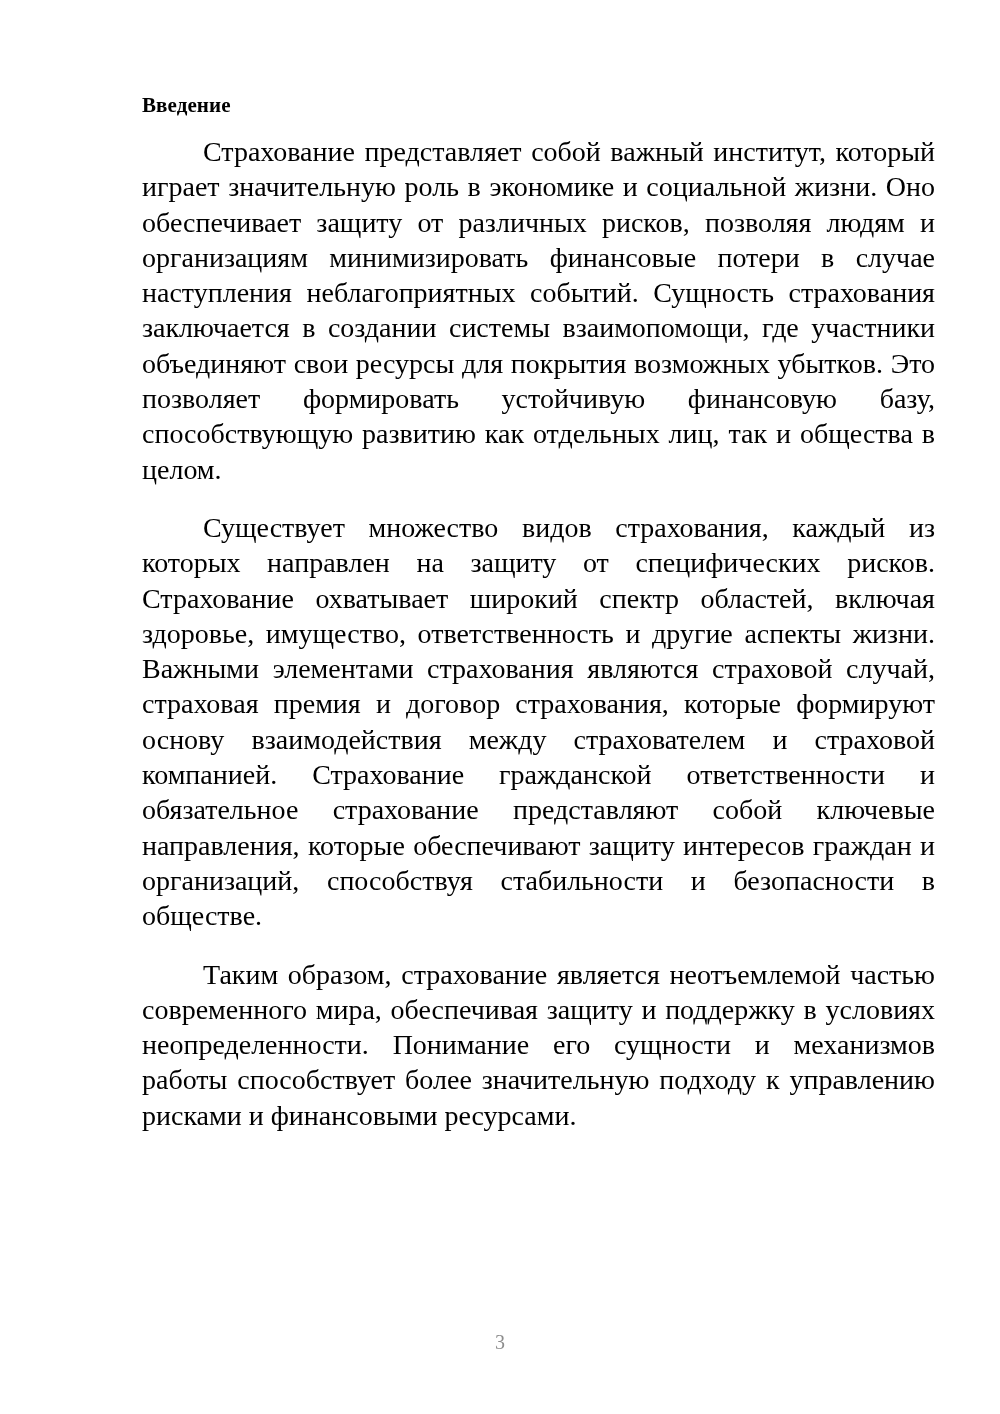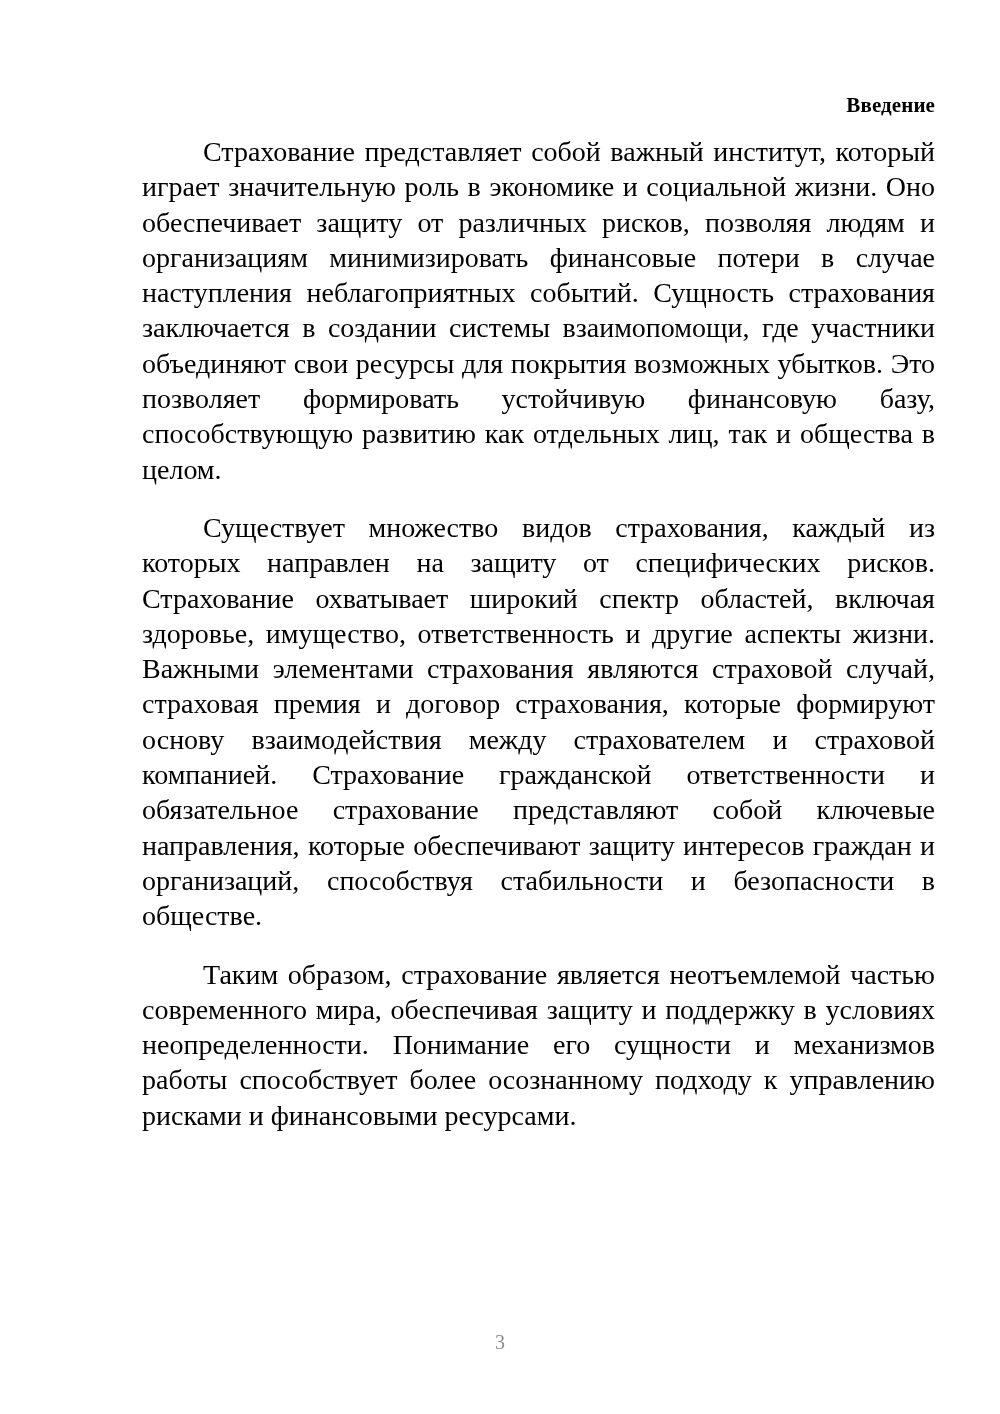--- a/index.html
+++ b/index.html
@@ -25,21 +25,21 @@
   .content {
     position: absolute;
     left: 142px;
     top: 88px;
     width: 793px;
   }
 
   .doc-heading {
     font-size: 21px;
     font-weight: bold;
-    text-align: right;
+    text-align: left;
     line-height: 35px;
     margin: 0 0 11px 0;
     letter-spacing: 0.1px;
   }
 
   .paragraph {
     font-size: 28px;
     line-height: 35.3px;
     text-align: justify;
     text-justify: inter-word;
@@ -70,19 +70,19 @@
 <div class="page">
 
   <div class="content">
 
     <h1 class="doc-heading">Введение</h1>
 
     <p class="paragraph">Страхование представляет собой важный институт, который играет значительную роль в экономике и социальной жизни. Оно обеспечивает защиту от различных рисков, позволяя людям и организациям минимизировать финансовые потери в случае наступления неблагоприятных событий. Сущность страхования заключается в создании системы взаимопомощи, где участники объединяют свои ресурсы для покрытия возможных убытков. Это позволяет формировать устойчивую финансовую базу, способствующую развитию как отдельных лиц, так и общества в целом.</p>
 
     <p class="paragraph">Существует множество видов страхования, каждый из которых направлен на защиту от специфических рисков. Страхование охватывает широкий спектр областей, включая здоровье, имущество, ответственность и другие аспекты жизни. Важными элементами страхования являются страховой случай, страховая премия и договор страхования, которые формируют основу взаимодействия между страхователем и страховой компанией. Страхование гражданской ответственности и обязательное страхование представляют собой ключевые направления, которые обеспечивают защиту интересов граждан и организаций, способствуя стабильности и безопасности в обществе.</p>
 
-    <p class="paragraph">Таким образом, страхование является неотъемлемой частью современного мира, обеспечивая защиту и поддержку в условиях неопределенности. Понимание его сущности и механизмов работы способствует более осознанному подходу к управлению рисками и финансовыми ресурсами.</p>
+    <p class="paragraph">Таким образом, страхование является неотъемлемой частью современного мира, обеспечивая защиту и поддержку в условиях неопределенности. Понимание его сущности и механизмов работы способствует более значительную подходу к управлению рисками и финансовыми ресурсами.</p>
 
   </div>
 
   <div class="page-number">3</div>
 
 </div>
 
 </body></html>

